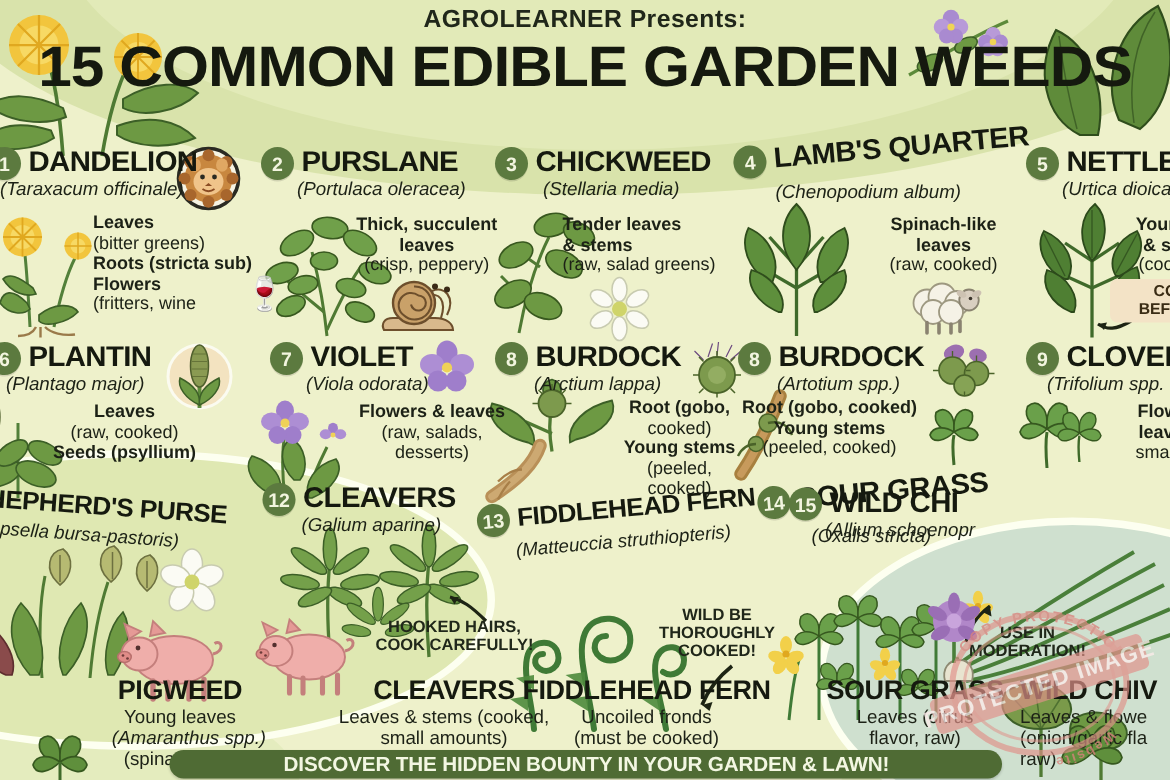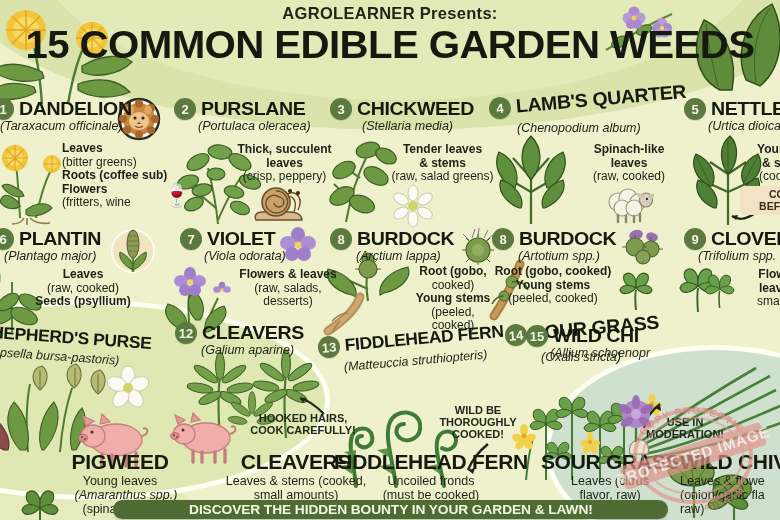--- a/index.html
+++ b/index.html
@@ -79,21 +79,21 @@
     padding:3px 6px;font-size:10.5px;font-weight:bold;color:#3a2c14;
     line-height:11.5px;text-align:center;z-index:6;
   }
   .note{
     position:absolute;font-size:11px;font-weight:bold;color:#20271a;
     line-height:12px;text-align:center;z-index:6;
   }
 
   
   .blabel{position:absolute;text-align:center;z-index:6;}
-  .blabel .bn{font-size:21px;font-weight:bold;color:#15190f;letter-spacing:-0.3px;}
+  .blabel .bn{font-size:18px;font-weight:bold;color:#15190f;letter-spacing:-0.3px;}
   .blabel .bd{font-size:12.5px;color:#1c2116;line-height:14px;}
 
   
   .banner{
     position:absolute;left:113px;top:500px;width:555px;height:19px;
     background:#4f6b34;border-radius:10px;z-index:8;
     display:flex;align-items:center;justify-content:center;
     box-shadow:0 1px 2px rgba(0,0,0,.2);
   }
   .banner span{
@@ -224,21 +224,21 @@
         <circle cx="26" cy="21" r="1.6" fill="#2a2a22"></circle>
       <path d="M22 25 l-2.4 2 h4.8 Z" fill="#8a4b22"></path>
       <path d="M18 29 q4 3 8 0" stroke="#8a4b22" stroke-width="1.2" fill="none"></path>
       <ellipse cx="13" cy="13" rx="4" ry="4.5" fill="#e0a863"></ellipse>
       <ellipse cx="31" cy="13" rx="4" ry="4.5" fill="#e0a863"></ellipse>
     </svg>
   </div>
   <div class="uses" style="position:absolute;left:62px;top:142px;z-index:5;width:130px;">
     <div><b>Leaves</b></div>
     <div>(bitter greens)</div>
-    <div><b>Roots (coffee sub)</b></div>
+    <div><b>Roots (stricta sub)</b></div>
     <div><b>Flowers</b></div>
     <div>(fritters, wine</div>
   </div>
   <div class="ill" style="left:0px;top:140px;">
     <svg width="70" height="85" viewBox="0 0 70 85">
       <g stroke="#52803a" stroke-width="2" fill="none">
         <path d="M20 78 C19 60 18 40 16 24"></path>
           <path d="M36 78 C40 58 44 44 50 32"></path>
       </g>
       <g fill="#6d9943" stroke="#3c5f27" stroke-width="1.1">
@@ -316,21 +316,21 @@
     </svg>
   </div>
 
   <div class="entry" style="left:330px;top:98px;">
     <div class="head">
       <div class="badge">3</div>
       <div class="cname">CHICKWEED</div>
     </div>
     <div class="sname" style="margin-left:32px;">(Stellaria media)</div>
   </div>
-  <div class="uses" style="position:absolute;left:375px;top:143px;z-index:5;width:135px;text-align:center;">
+  <div class="uses" style="position:absolute;left:375px;top:143px;z-index:5;width:135px;text-align:left;">
     <div><b>Tender leaves</b></div>
     <div><b>&amp; stems</b></div>
     <div>(raw, salad greens)</div>
   </div>
   <div class="ill" style="left:328px;top:132px;">
     <svg width="75" height="92" viewBox="0 0 75 92">
       <g stroke="#4f7a33" stroke-width="2" fill="none">
         <path d="M18 90 C22 68 28 46 38 26"></path>
           <path d="M24 70 C16 62 10 56 6 52"></path>
           <path d="M32 46 C24 40 18 36 12 34"></path>

